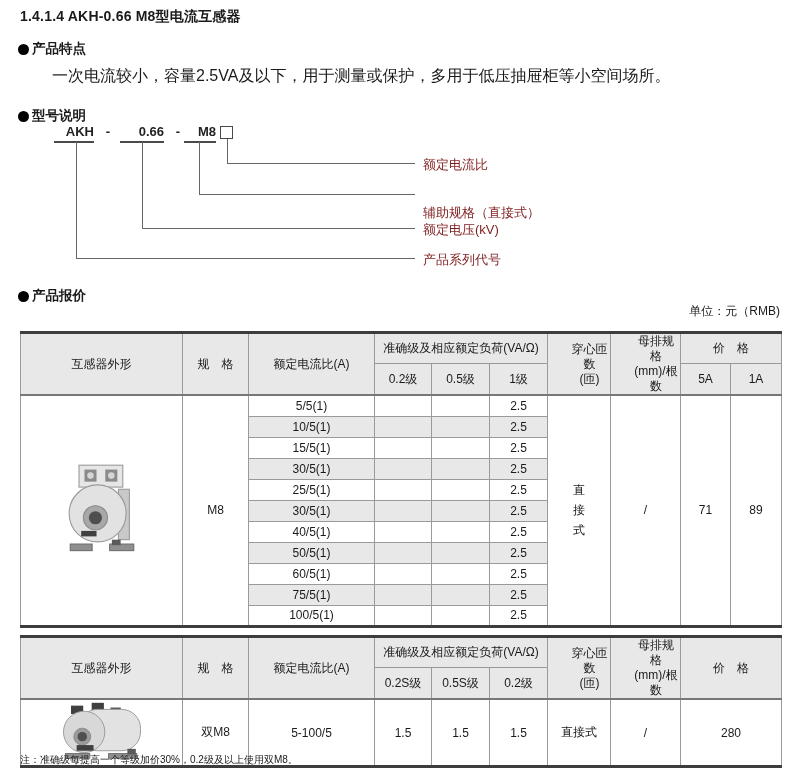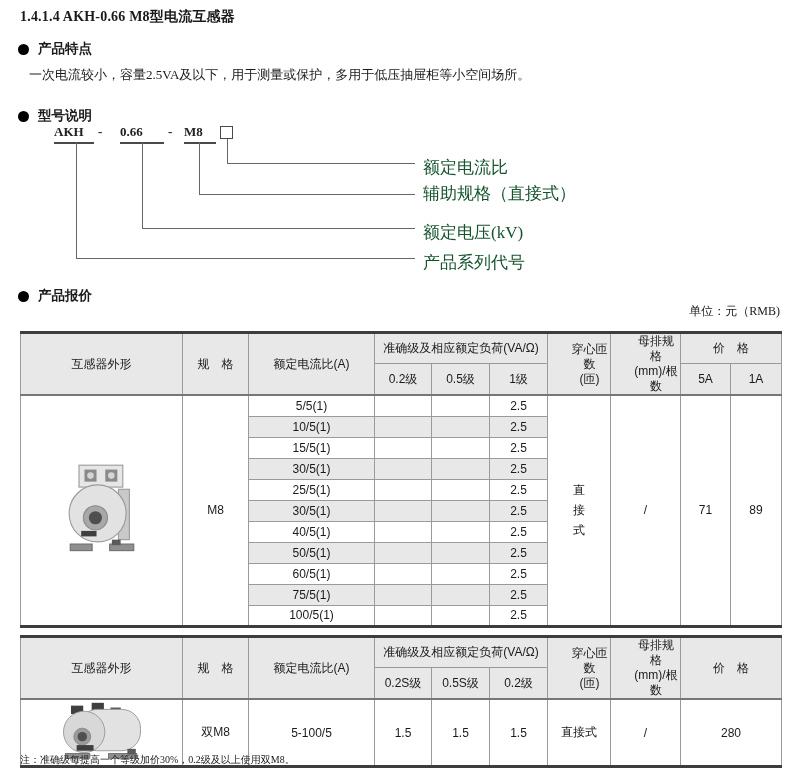--- a/index.html
+++ b/index.html
@@ -4,36 +4,36 @@
 <style>
   * { margin:0; padding:0; box-sizing:border-box; }
   html,body { width:800px; height:779px; }
   body {
     position:relative;
     background:#ffffff;
     color:#1a1a1a;
     font-family:"Liberation Sans", sans-serif;
     overflow:hidden;
   }
-  .abs { position:absolute;font-family:Liberation Serif, serif; }
+  .abs { position:absolute; }
 
   .doc-title { left:20px; top:8px; font-size:14px; font-weight:bold; letter-spacing:.2px; }
 
-  .section-heading { left:18px; display:flex; align-items:center; gap:9px; font-size:13.5px; font-weight:bold; }
+  .section-heading { left:18px; display:flex; align-items:center; gap:3px; font-size:13.5px; font-weight:bold; }
   .bullet { width:11px; height:11px; border-radius:50%; background:#000; flex:none; }
 
-  .body-text { left:29px; top:66px; font-size:13px; width:720px; }
+  .body-text { left:52px; top:66px; font-size:16px; width:720px; }
 
   
   .diagram { left:0; top:120px; width:800px; height:168px; }
-  .code-part { position:absolute; top:4px; font-size:13px; font-weight:bold; text-align:left; color:#222; }
+  .code-part { position:absolute; top:4px; font-size:13px; font-weight:bold; text-align:right; color:#222; }
   .underlined { border-bottom:2px solid #4a4a4a; padding-bottom:2px; }
   .model-box { position:absolute; left:220px; top:6px; width:13px; height:13px; border:1.5px solid #4a4a4a; background:#fff; }
   .dline { position:absolute; background:#666; }
-  .dlabel { position:absolute; left:423px; font-size:17px; color:#14532d; white-space:nowrap; }
+  .dlabel { position:absolute; left:423px; font-size:13px; color:#7f1d1d; white-space:nowrap; }
 
   
   .unit-note { right:20px; top:303px; font-size:12px; }
   .footnote  { left:20px;  top:753px; font-size:10px; }
 
   .price-table {
     position:absolute; left:20px;
     width:761px; border-collapse:collapse; table-layout:fixed;
     font-size:12px;
     border-top:3px solid #3d3d3d;
@@ -89,21 +89,21 @@
     <span class="dline" style="left:227px;top:19px;width:1px;height:24px"></span>
     <span class="dline" style="left:227px;top:43px;width:188px;height:1px"></span>
     <span class="dline" style="left:199px;top:22px;width:1px;height:52px"></span>
     <span class="dline" style="left:199px;top:74px;width:216px;height:1px"></span>
     <span class="dline" style="left:142px;top:22px;width:1px;height:86px"></span>
     <span class="dline" style="left:142px;top:108px;width:273px;height:1px"></span>
     <span class="dline" style="left:76px;top:22px;width:1px;height:116px"></span>
     <span class="dline" style="left:76px;top:138px;width:339px;height:1px"></span>
 
     <span class="dlabel" style="top:36px">额定电流比</span>
-    <span class="dlabel" style="top:62px">辅助规格（直接式）</span>
+    <span class="dlabel" style="top:84px">辅助规格（直接式）</span>
     <span class="dlabel" style="top:101px">额定电压(kV)</span>
     <span class="dlabel" style="top:131px">产品系列代号</span>
   </div>
 
   <div class="abs section-heading" style="top:287px">
     <span class="bullet"></span>
     <span>产品报价</span>
   </div>
   <div class="abs unit-note">单位：元（RMB)</div>
 

